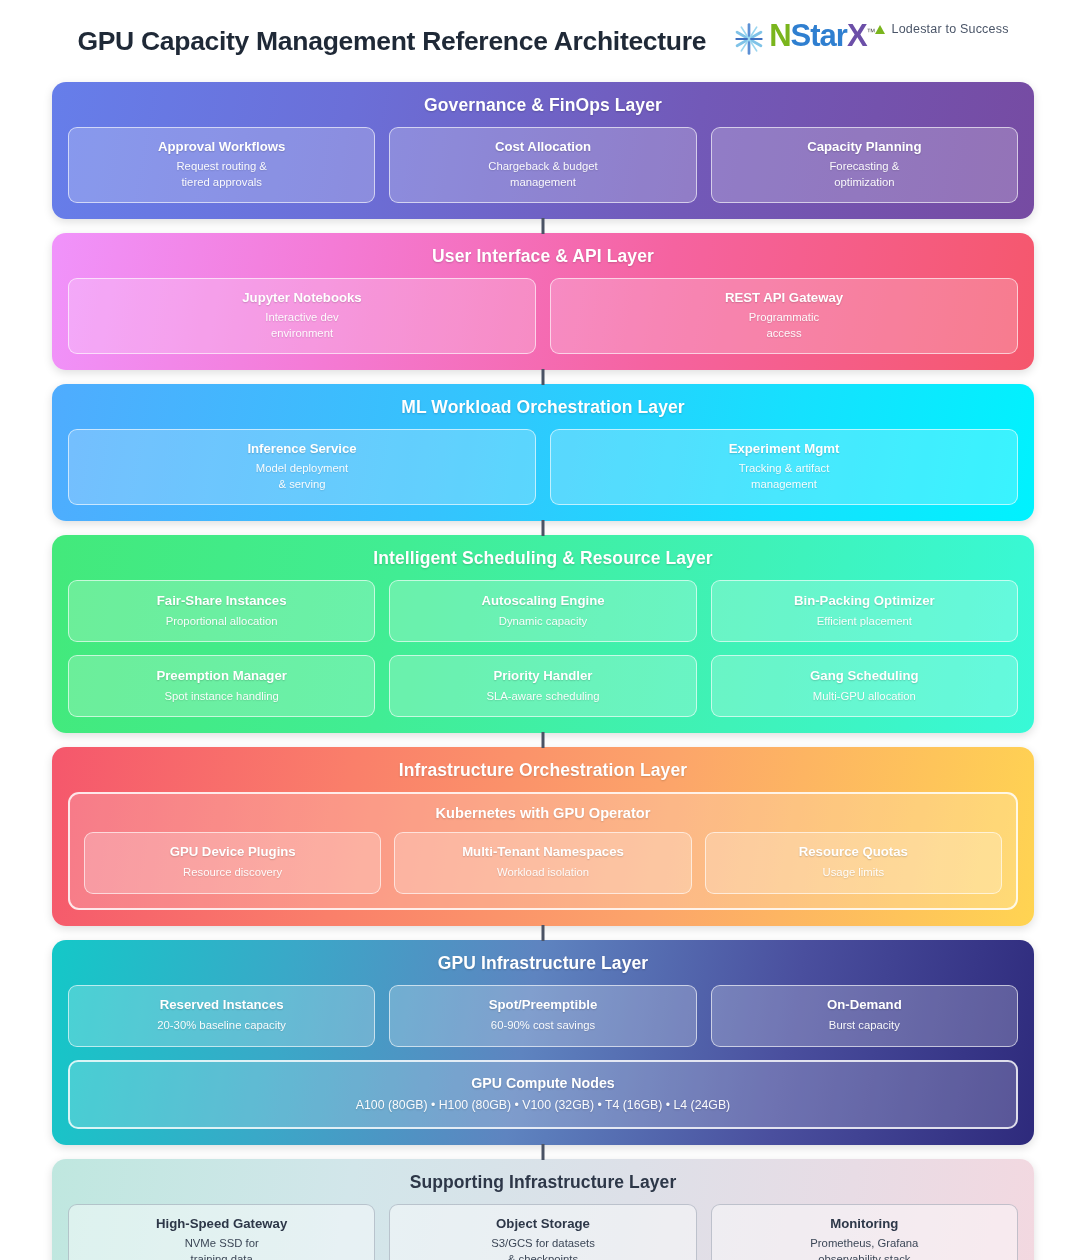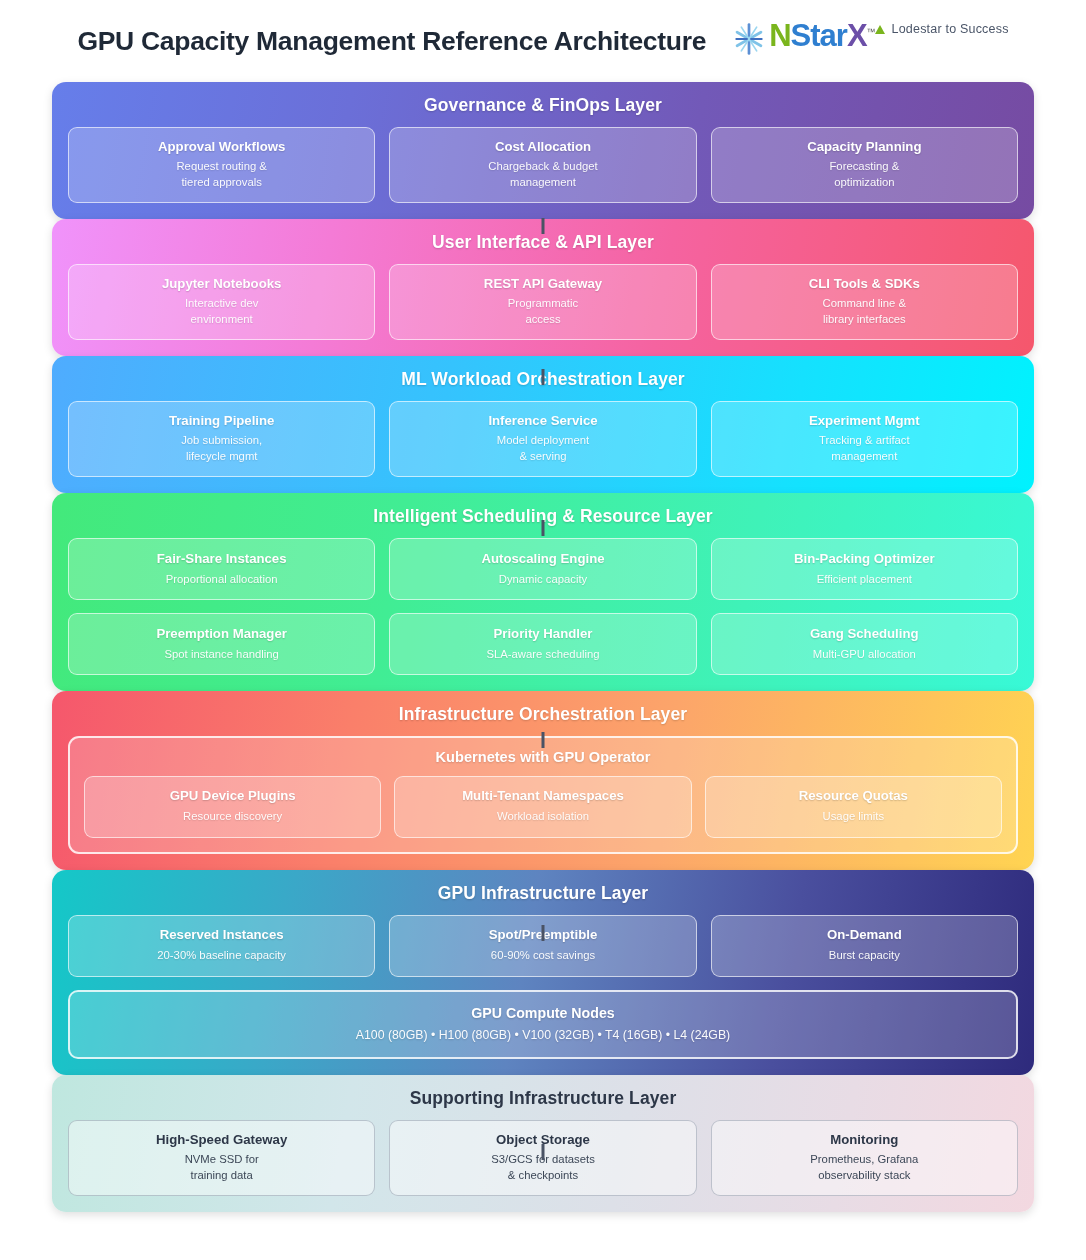--- a/index.html
+++ b/index.html
@@ -76,20 +76,21 @@
   .stack {
     position: relative;
     width: 1086px;
     padding: 0 52px;
   }
 
   .layer {
     position: relative;
     border-radius: 14px;
     padding: 13px 16px 16px 16px;
+    margin-bottom: 14px;
     box-shadow: 0 3px 10px rgba(0,0,0,0.13);
   }
   .layer-title {
     text-align: center;
     font-size: 17.5px;
     font-weight: bold;
     color: #ffffff;
     text-shadow: 0 1px 2px rgba(0,0,0,0.18);
     margin-bottom: 11px;
     letter-spacing: 0.1px;
@@ -240,33 +241,25 @@
         <div class="layer-title">User Interface &amp; API Layer</div>
         <div class="cards">
           <div class="card">
             <div class="card-title">Jupyter Notebooks</div>
             <div class="card-desc">Interactive dev<br>environment</div>
           </div>
           <div class="card">
             <div class="card-title">REST API Gateway</div>
             <div class="card-desc">Programmatic<br>access</div>
           </div>
-          <div class="card">
-            <div class="card-title">CLI Tools &amp; SDKs</div>
-            <div class="card-desc">Command line &amp;<br>library interfaces</div>
-          </div>
         </div>
       </div>
       <div class="layer lyr-ml">
         <div class="layer-title">ML Workload Orchestration Layer</div>
         <div class="cards">
-          <div class="card">
-            <div class="card-title">Training Pipeline</div>
-            <div class="card-desc">Job submission,<br>lifecycle mgmt</div>
-          </div>
           <div class="card">
             <div class="card-title">Inference Service</div>
             <div class="card-desc">Model deployment<br>&amp; serving</div>
           </div>
           <div class="card">
             <div class="card-title">Experiment Mgmt</div>
             <div class="card-desc">Tracking &amp; artifact<br>management</div>
           </div>
         </div>
       </div>

